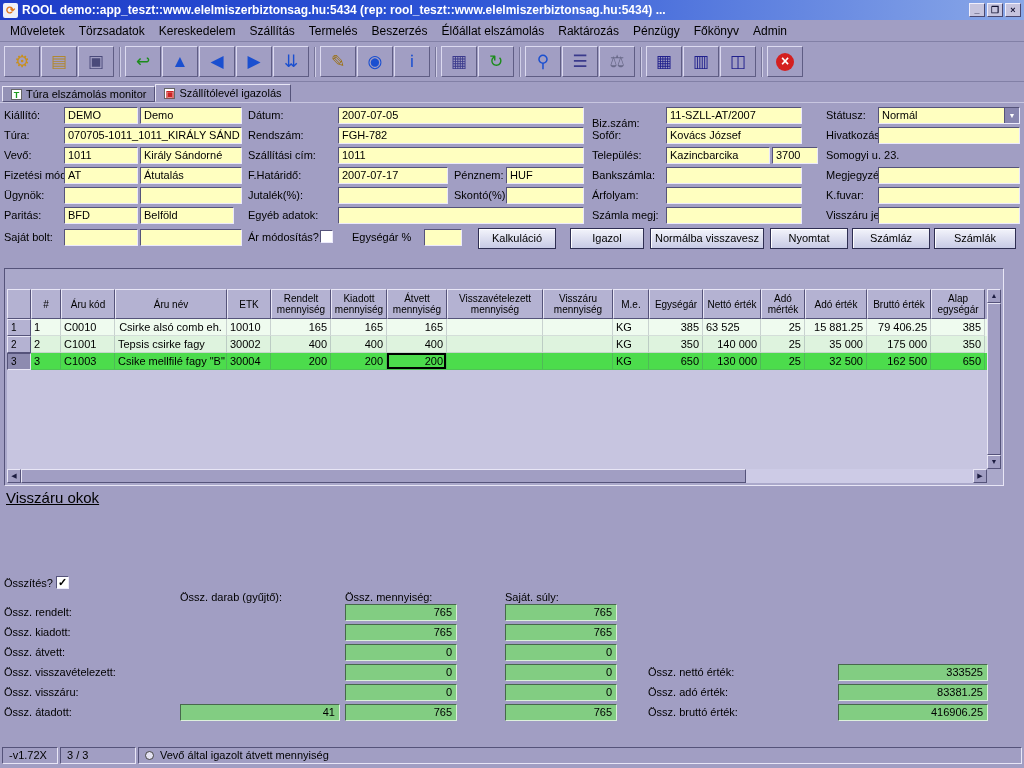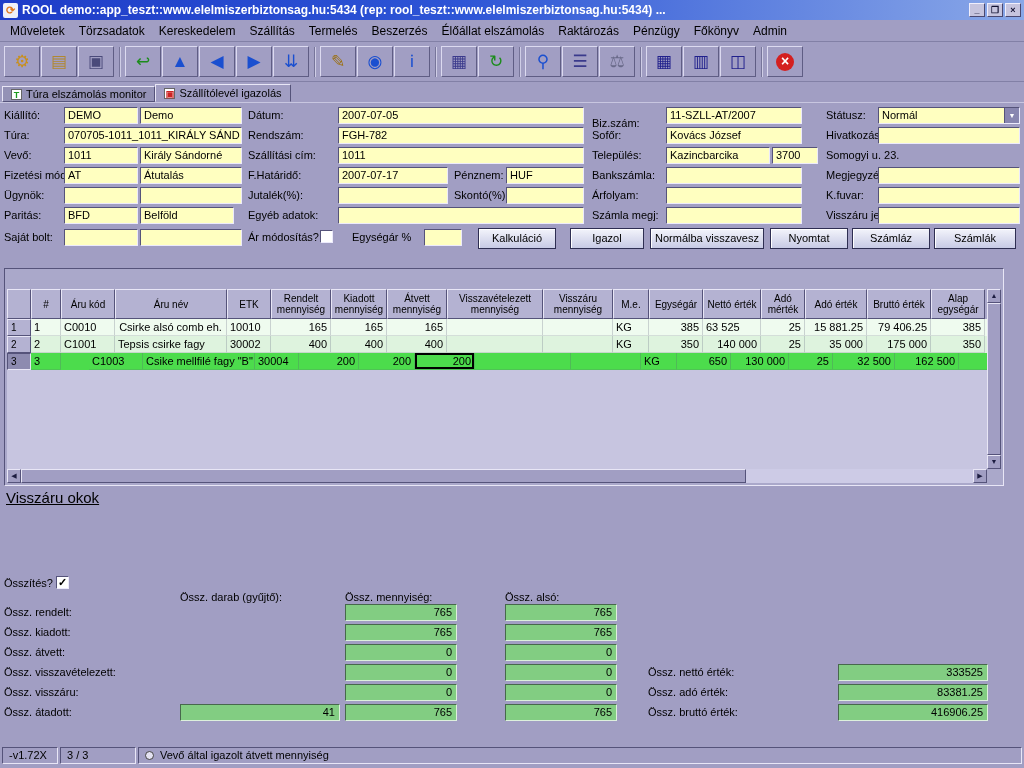--- a/index.html
+++ b/index.html
@@ -347,21 +347,21 @@
           <div class="g-c" style="width: 54px; text-align: right;">350</div>
           <div class="g-c" style="width: 58px; text-align: right;">140 000</div>
           <div class="g-c" style="width: 44px; text-align: right;">25</div>
           <div class="g-c" style="width: 62px; text-align: right;">35 000</div>
           <div class="g-c" style="width: 64px; text-align: right;">175 000</div>
           <div class="g-c" style="width: 54px; text-align: right;">350</div>
         </div>
         <div class="g-row" style="background: rgb(76, 220, 76);">
           <div class="g-sel sel-active">3</div>
           <div class="g-c" style="width: 30px; text-align: left;">3</div>
-          <div class="g-c" style="width: 54px; text-align: left; margin-left: 28px;">C1003</div>
+          <div class="g-c" style="width: 54px; text-align: left;">C1003</div>
           <div class="g-c" style="width: 112px; text-align: left;">Csike mellfilé fagy "B"</div>
           <div class="g-c" style="width: 44px; text-align: left;">30004</div>
           <div class="g-c" style="width: 60px; text-align: right;">200</div>
           <div class="g-c" style="width: 56px; text-align: right;">200</div>
           <div class="g-c g-focus" style="width: 60px; text-align: right;">200</div>
           <div class="g-c" style="width: 96px; text-align: right;"></div>
           <div class="g-c" style="width: 70px; text-align: right;"></div>
           <div class="g-c" style="width: 36px; text-align: left;">KG</div>
           <div class="g-c" style="width: 54px; text-align: right;">650</div>
           <div class="g-c" style="width: 58px; text-align: right;">130 000</div>
@@ -384,21 +384,21 @@
     </div>
   </div>
 
   <div class="vok-title">Visszáru okok</div>
 
   <div class="summary-panel" id="summary-panel">
     <div class="s-lbl" style="left:4px;top:3px">Összítés?</div>
     <div class="chk" style="left:56px;top:2px">✓</div>
     <div class="s-lbl" style="left:180px;top:17px">Össz. darab (gyűjtő):</div>
     <div class="s-lbl" style="left:345px;top:17px">Össz. mennyiség:</div>
-    <div class="s-lbl" style="left:505px;top:17px">Össz. alsó:</div>
+    <div class="s-lbl" style="left:505px;top:17px">Saját. súly:</div>
   <div class="s-lbl" style="top: 32px; left: 4px;">Össz. rendelt:</div>
       <div class="s-fld" style="top: 30px; left: 345px; width: 112px;">765</div>
       <div class="s-fld" style="top: 30px; left: 505px; width: 112px;">765</div>
       <div class="s-lbl" style="top: 52px; left: 4px;">Össz. kiadott:</div>
       <div class="s-fld" style="top: 50px; left: 345px; width: 112px;">765</div>
       <div class="s-fld" style="top: 50px; left: 505px; width: 112px;">765</div>
       <div class="s-lbl" style="top: 72px; left: 4px;">Össz. átvett:</div>
       <div class="s-fld" style="top: 70px; left: 345px; width: 112px;">0</div>
       <div class="s-fld" style="top: 70px; left: 505px; width: 112px;">0</div>
       <div class="s-lbl" style="top: 92px; left: 4px;">Össz. visszavételezett:</div>

